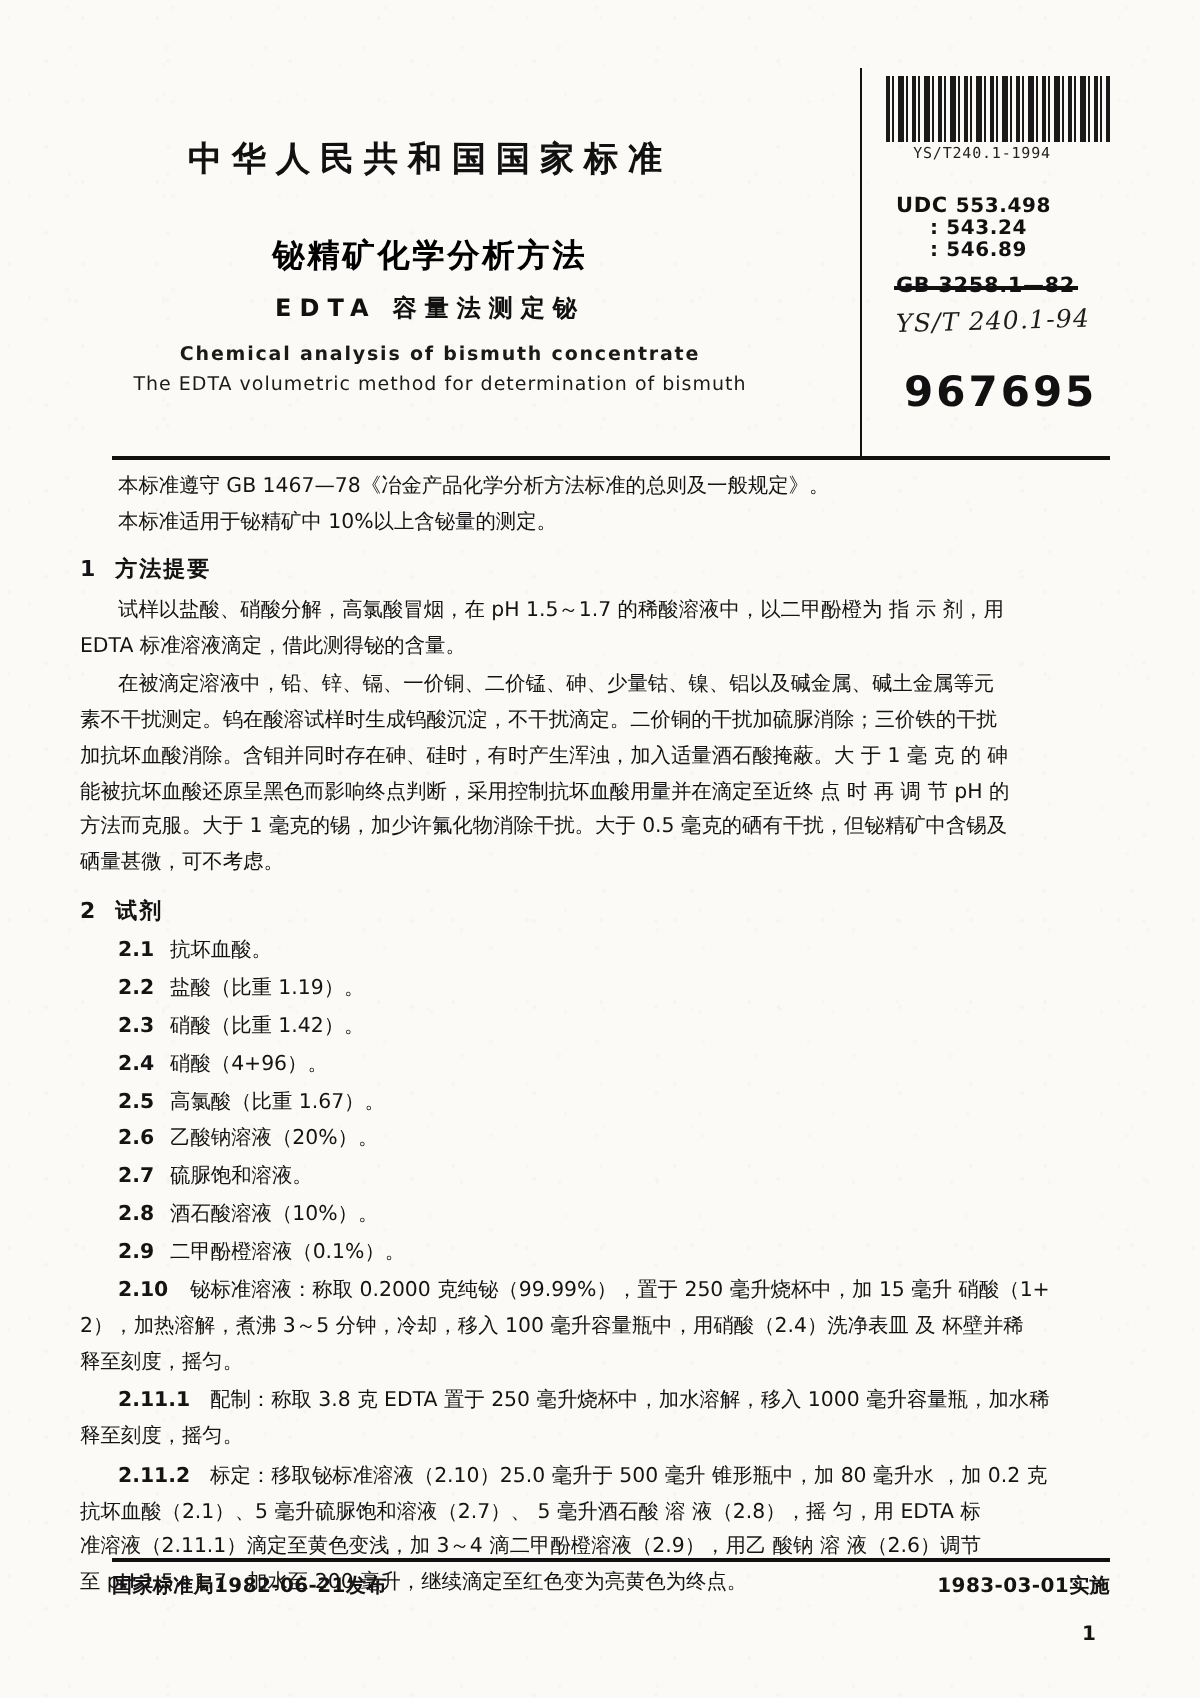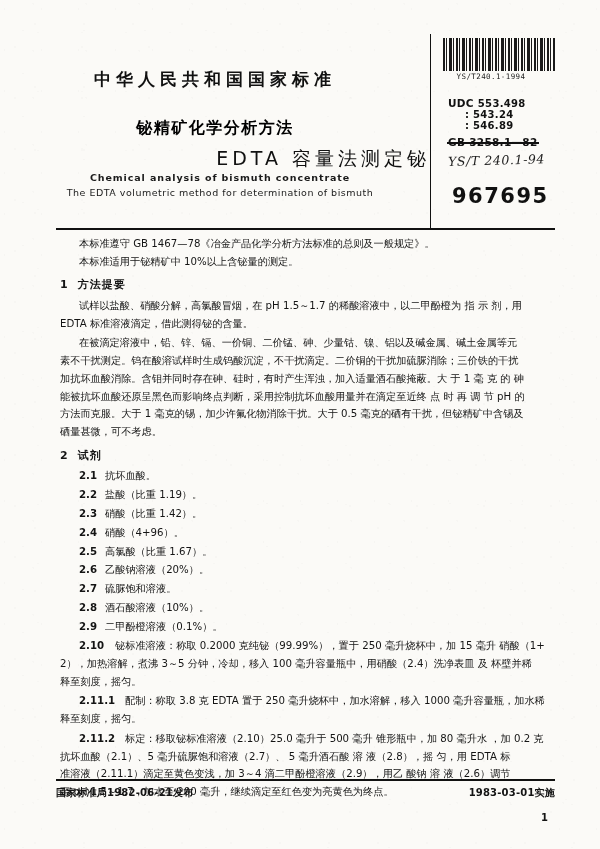--- a/index.html
+++ b/index.html
@@ -94,25 +94,24 @@
     text-align: center;
   }
   .doc-title .l1 {
     font-size: 16px;
     font-weight: bold;
     letter-spacing: 1.5px;
     color: #000000;
     margin-bottom: 7px;
   }
   .doc-title .l2 {
-    font-size: 19px;
-    font-weight: normal;
+    font-size: 12px;
+    font-weight: bold;
     letter-spacing: 4px;
     color: #111;
-    text-align: right;
   }
 
   .doc-subtitle {
     position: absolute;
     left: 0; right: 160px;
     top: 172px;
     text-align: center;
     color: #1a1a1a;
   }
   .doc-subtitle .s1 {
@@ -215,21 +214,21 @@
     left: 430px;
     top: 34px;
     width: 1.3px;
     height: 194px;
     background: #111;
   }
 
   
   .body {
     position: absolute;
-    left: 60px;
+    left: 40px;
     right: 45px;
     top: 236px;
     font-size: 10.2px;
     line-height: 16.6px;
     color: #141414;
     text-align: justify;
   }
   .line {
     white-space: nowrap;
     margin-bottom: 1.2px;

